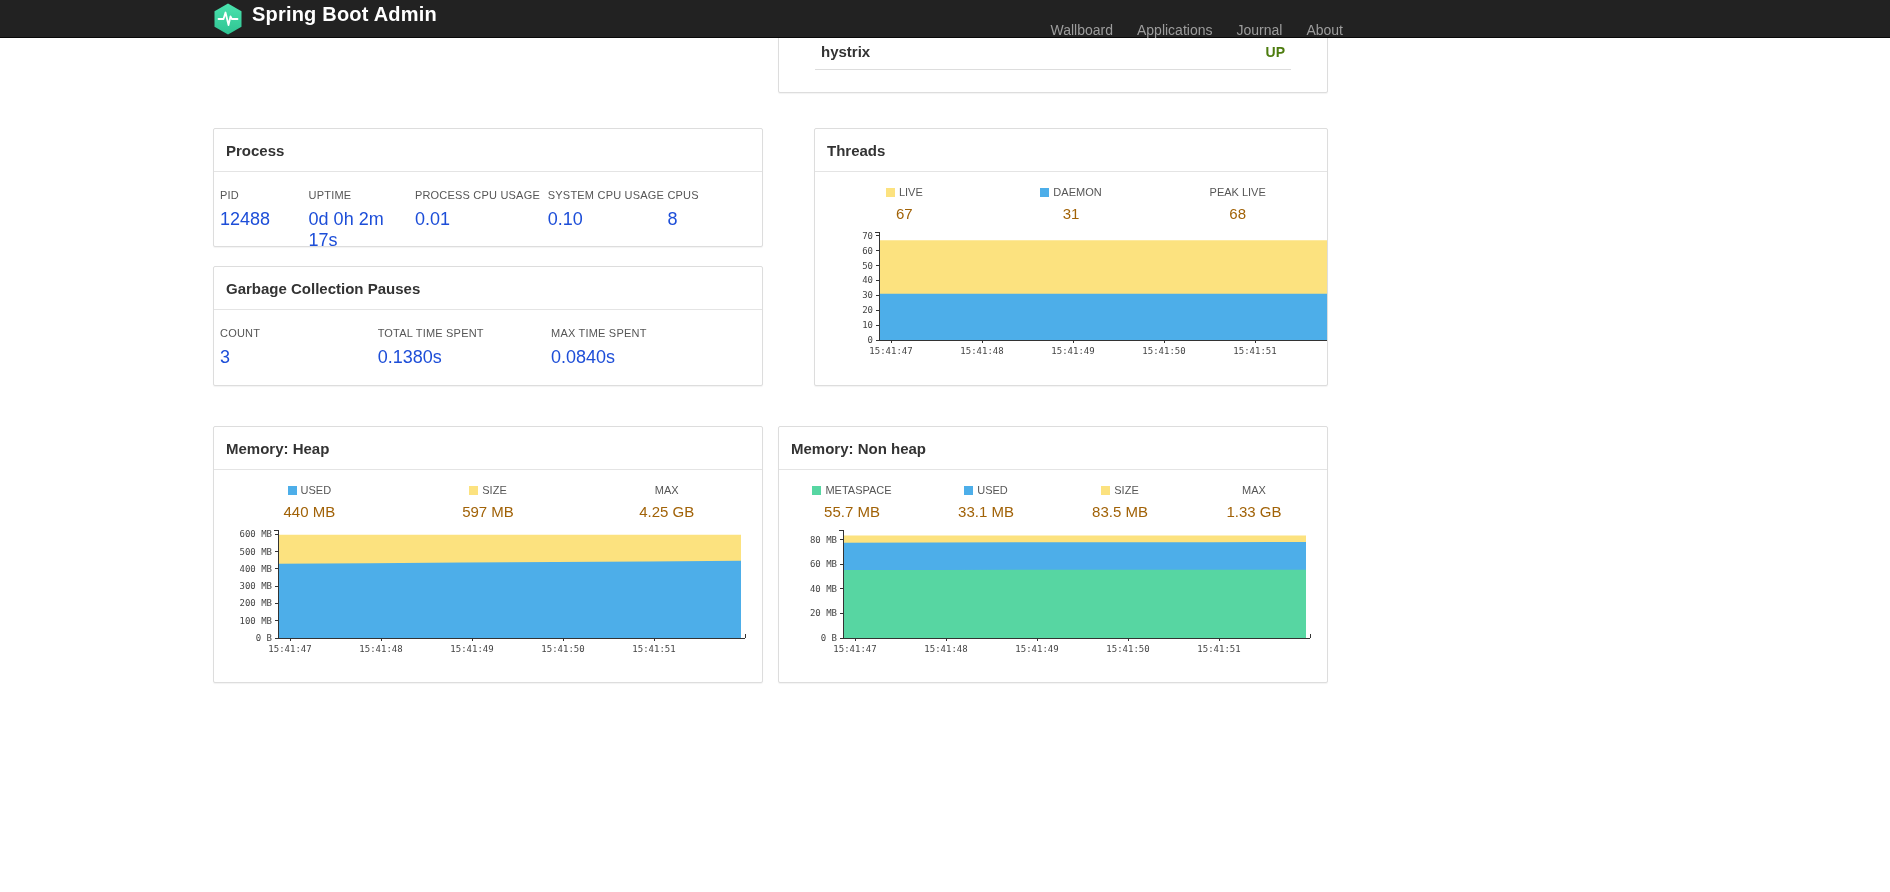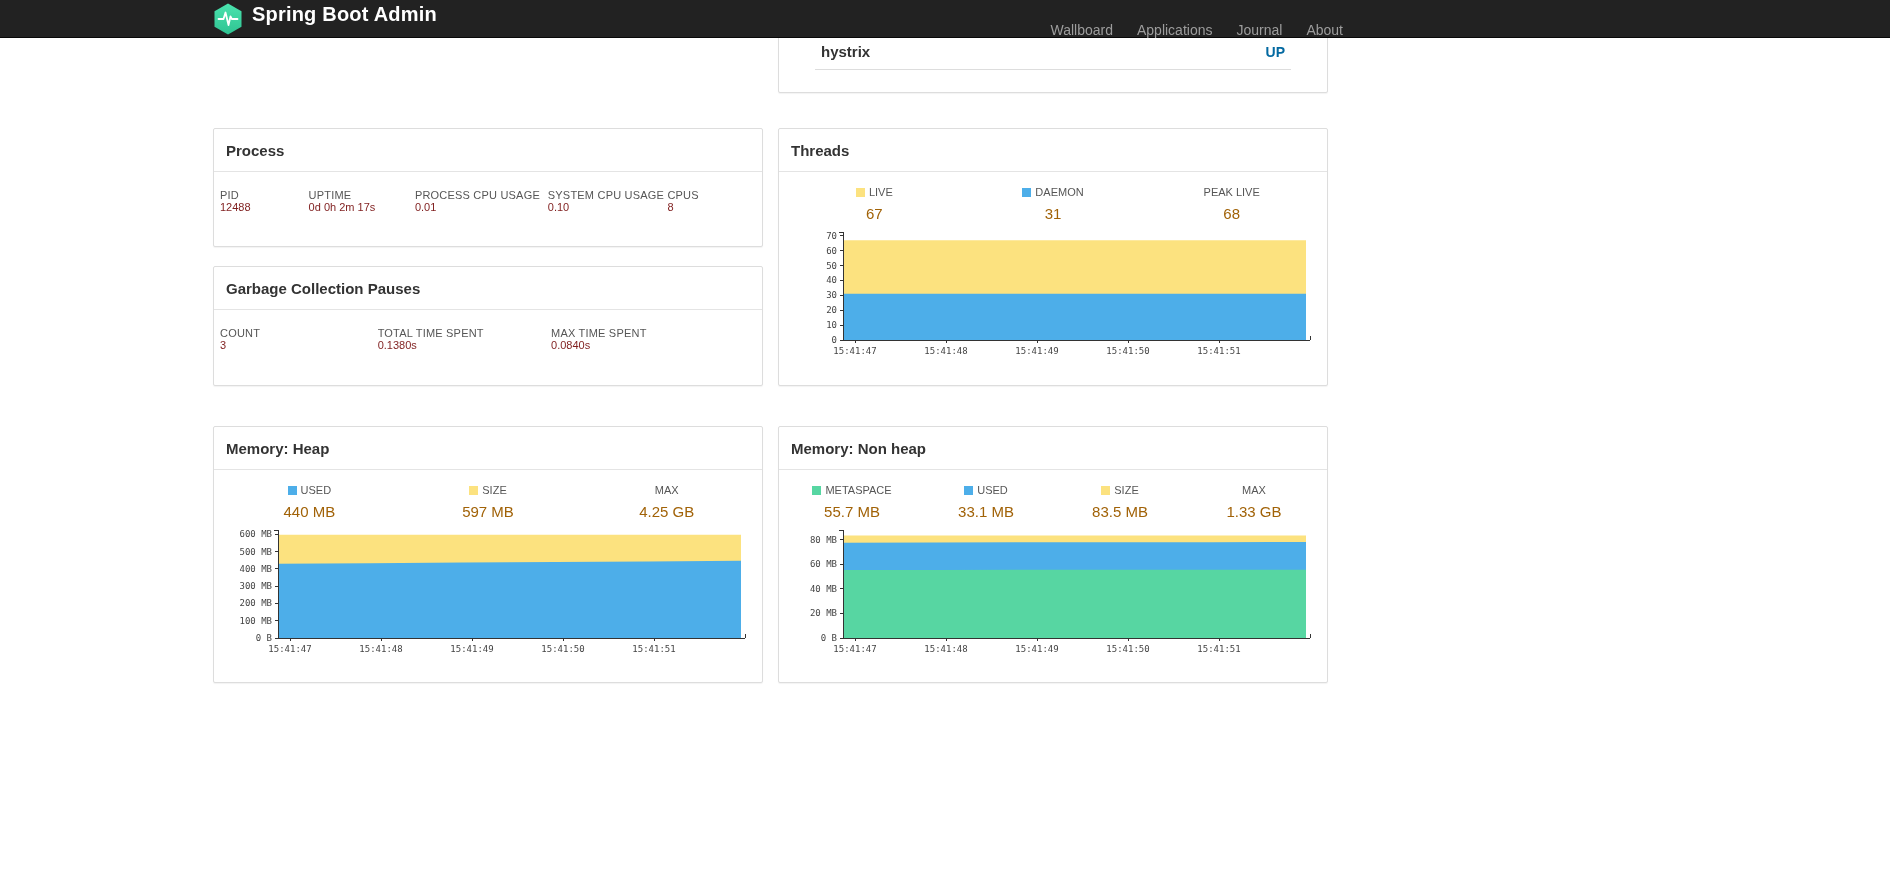--- a/index.html
+++ b/index.html
@@ -55,28 +55,28 @@
     display: flex; justify-content: space-between; align-items: center;
     padding: 7px 6px 9px;
     border-bottom: 1px solid #ddd;
     cursor: pointer;
   }
   .app-name { font-size: 15px; font-weight: 600; color: #333; }
   .app-status { font-size: 14px; font-weight: bold; }
 
   .process-card { height: 119px; margin-top: 90px; }
   .gc-card      { height: 120px; margin-top: 19px; }
-  .threads-card { height: 258px; margin-top: 35px; }
+  .threads-card { height: 258px; margin-top: 35px; margin-left: 36px; }
   .heap-card    { height: 257px; margin-top: 40px; }
   .nonheap-card { height: 257px; margin-top: 40px; }
 
   
   .metrics { display: flex; padding: 17px 6px 0; text-align: left; }
   .metric-label { font-size: 11px; color: #565656; letter-spacing: .2px; }
-  .metric-value { font-size: 11px; color: #7f1d1d; }
+  .metric-value { font-size: 18px; color: #1d4ed8; margin-top: 8px; }
   .f10 { flex: 1; } .f11 { flex: 1.1; } .f12 { flex: 1.2; }
   .f13 { flex: 1.3; } .f135 { flex: 1.35; } .f15 { flex: 1.5; }
 
   
   .legend { display: flex; text-align: center; padding: 14px 6px 0; }
   .legend-item { flex: 1; }
   .legend-label {
     font-size: 11px; color: #565656;
     display: flex; align-items: center; justify-content: center; gap: 4px;
   }
@@ -224,21 +224,21 @@
           </svg></div>
     </section>
 
   </div>
 
   <div class="col">
 
     <section class="card app-card">
       <div class="app-row">
         <span class="app-name">hystrix</span>
-        <span class="app-status" style="color: #0369a1;">UP</span>
+        <span class="app-status" style="color: #4d7c0f;">UP</span>
       </div>
     </section>
 
     <section class="card threads-card">
       <div class="card-header">Threads</div>
       <div class="legend">
         <div class="legend-item">
           <div class="legend-label">
             <span class="swatch" style="background-color: rgb(252, 226, 127);"></span>
             <span>LIVE</span>

